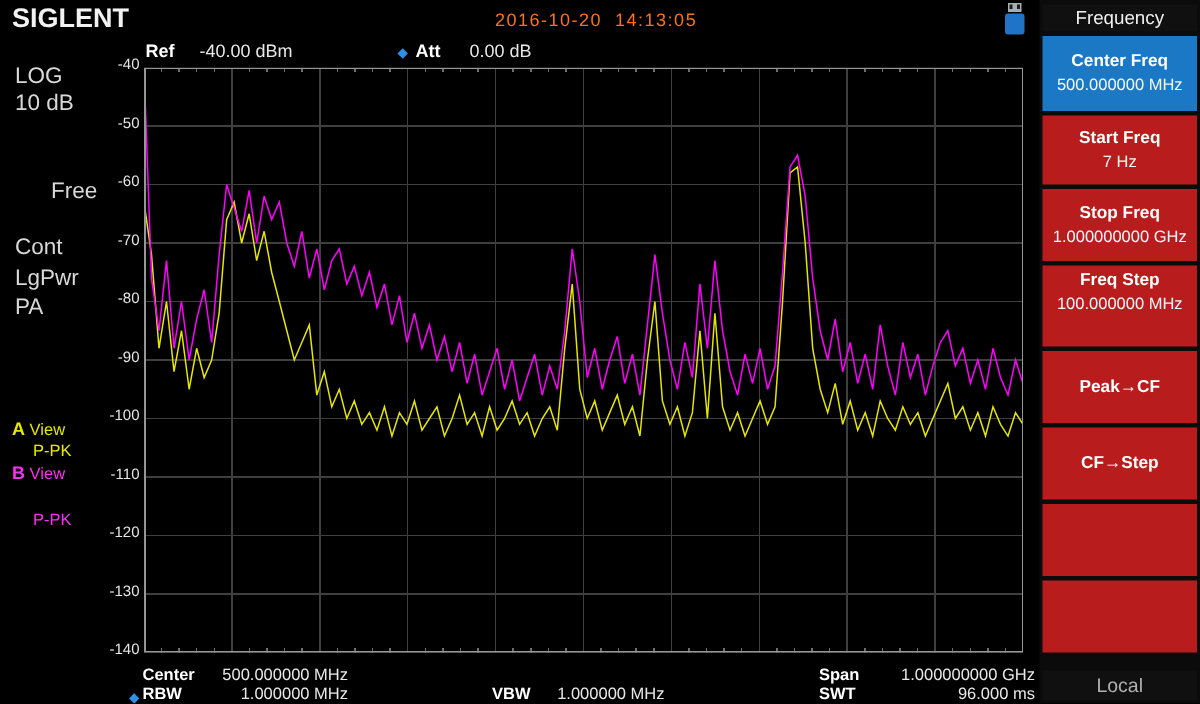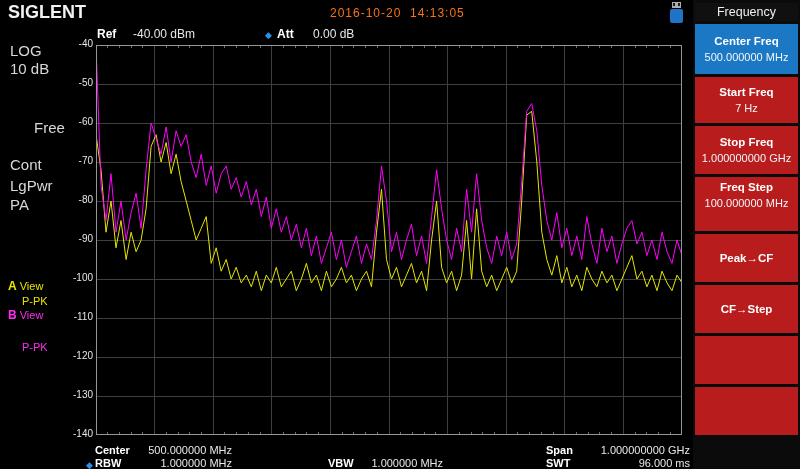--- a/index.html
+++ b/index.html
@@ -284,14 +284,15 @@
       <span class="l">Peak→CF</span>
     </div>
 
     <div id="btn-5" class="sb-btn">
       <span class="l">CF→Step</span>
     </div>
 
     <div id="btn-6" class="sb-btn"></div>
     <div id="btn-7" class="sb-btn"></div>
 
+    <div id="local">Local</div>
   </div>
 </div>
 
 </body></html>

